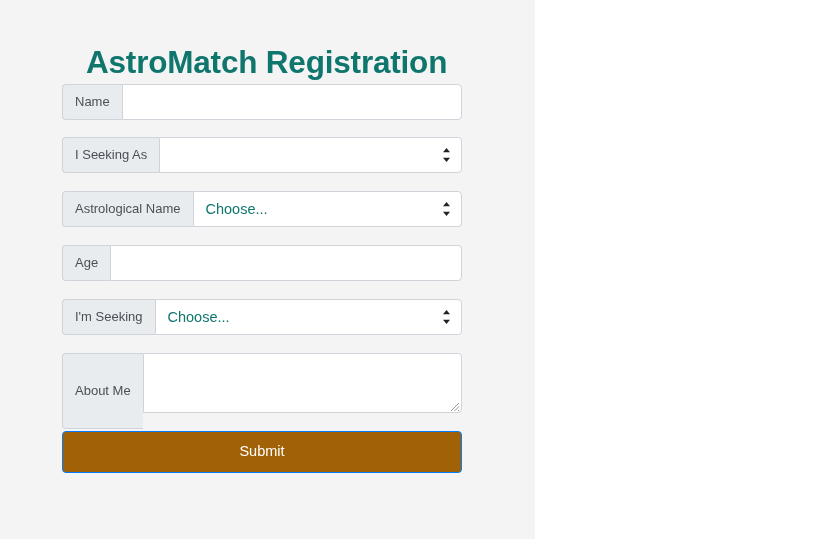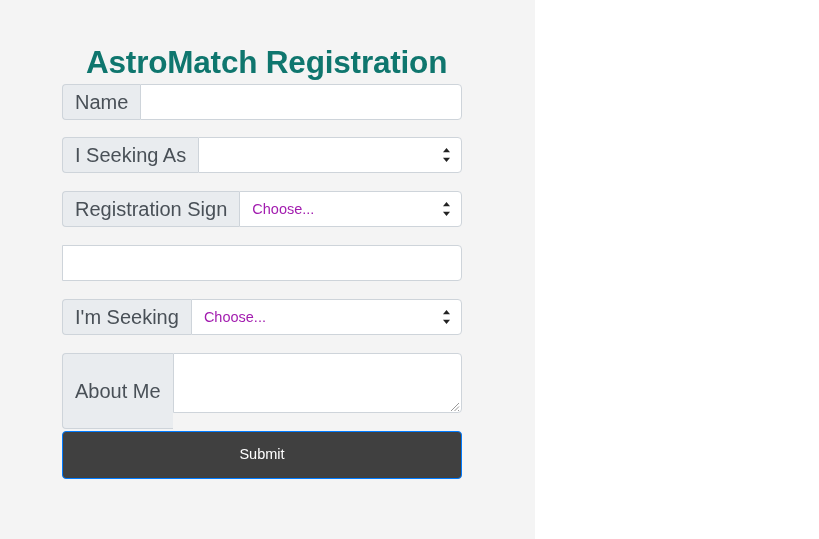--- a/index.html
+++ b/index.html
@@ -48,37 +48,37 @@
     display: flex;
     align-items: stretch;
     box-sizing: border-box;
   }
   .prepend-label {
     background: #e9ecef;
     border: 1px solid #ced4da;
     border-right: none;
     border-radius: 4px 0 0 4px;
     color: #495057;
-    font-size: 20px;
+    font-size: 13px;
     display: flex;
     align-items: center;
     padding: 0 12px;
     box-sizing: border-box;
     white-space: nowrap;
     line-height: 1.5;
   }
   .field {
     flex: 1 1 auto;
     background: #ffffff;
     border: 1px solid #ced4da;
     border-radius: 0 4px 4px 0;
     box-sizing: border-box;
     font-family: "Liberation Sans", sans-serif;
     font-size: 14.5px;
-    color: #a21caf;
+    color: #0f766e;
     padding: 4px 12px;
     display: flex;
     align-items: center;
     min-width: 0;
     position: relative;
   }
   .field.text-input {
     height: 36px;
   }
   .field.select-field {
@@ -125,22 +125,22 @@
   }
   #row-about .field {
     height: 60px;
   }
 
   #submit-button {
     position: absolute;
     left: 0;
     top: 431px;
     width: 400px;
-    height: 48px;
-    background: #404040;
+    height: 42px;
+    background: #a16207;
     border: 1px solid #007bff;
     border-radius: 4px;
     color: #ffffff;
     font-family: "Liberation Sans", sans-serif;
     font-size: 14.5px;
     line-height: 1.5;
     cursor: pointer;
     padding: 0;
   }
 </style>
@@ -166,33 +166,34 @@
         <span class="select-arrow">
           <svg width="9" height="16" viewBox="0 0 9 16" xmlns="http://www.w3.org/2000/svg">
             <path d="M4.5 1 L8 5.2 L1 5.2 Z" fill="#222"></path>
             <path d="M4.5 15 L8 10.8 L1 10.8 Z" fill="#222"></path>
           </svg>
         </span>
       </div>
     </div>
 
     <div class="form-row" id="row-sign">
-      <div class="prepend-label">Registration Sign</div>
+      <div class="prepend-label">Astrological Name</div>
       <div class="field select-field">
         <span class="select-value">Choose...</span>
         <span class="select-arrow">
           <svg width="9" height="16" viewBox="0 0 9 16" xmlns="http://www.w3.org/2000/svg">
             <path d="M4.5 1 L8 5.2 L1 5.2 Z" fill="#222"></path>
             <path d="M4.5 15 L8 10.8 L1 10.8 Z" fill="#222"></path>
           </svg>
         </span>
       </div>
     </div>
 
     <div class="form-row" id="row-age">
+      <div class="prepend-label">Age</div>
       <div class="field text-input">
         <span></span>
       </div>
     </div>
 
     <div class="form-row" id="row-seeking">
       <div class="prepend-label">I'm Seeking</div>
       <div class="field select-field">
         <span class="select-value">Choose...</span>
         <span class="select-arrow">

